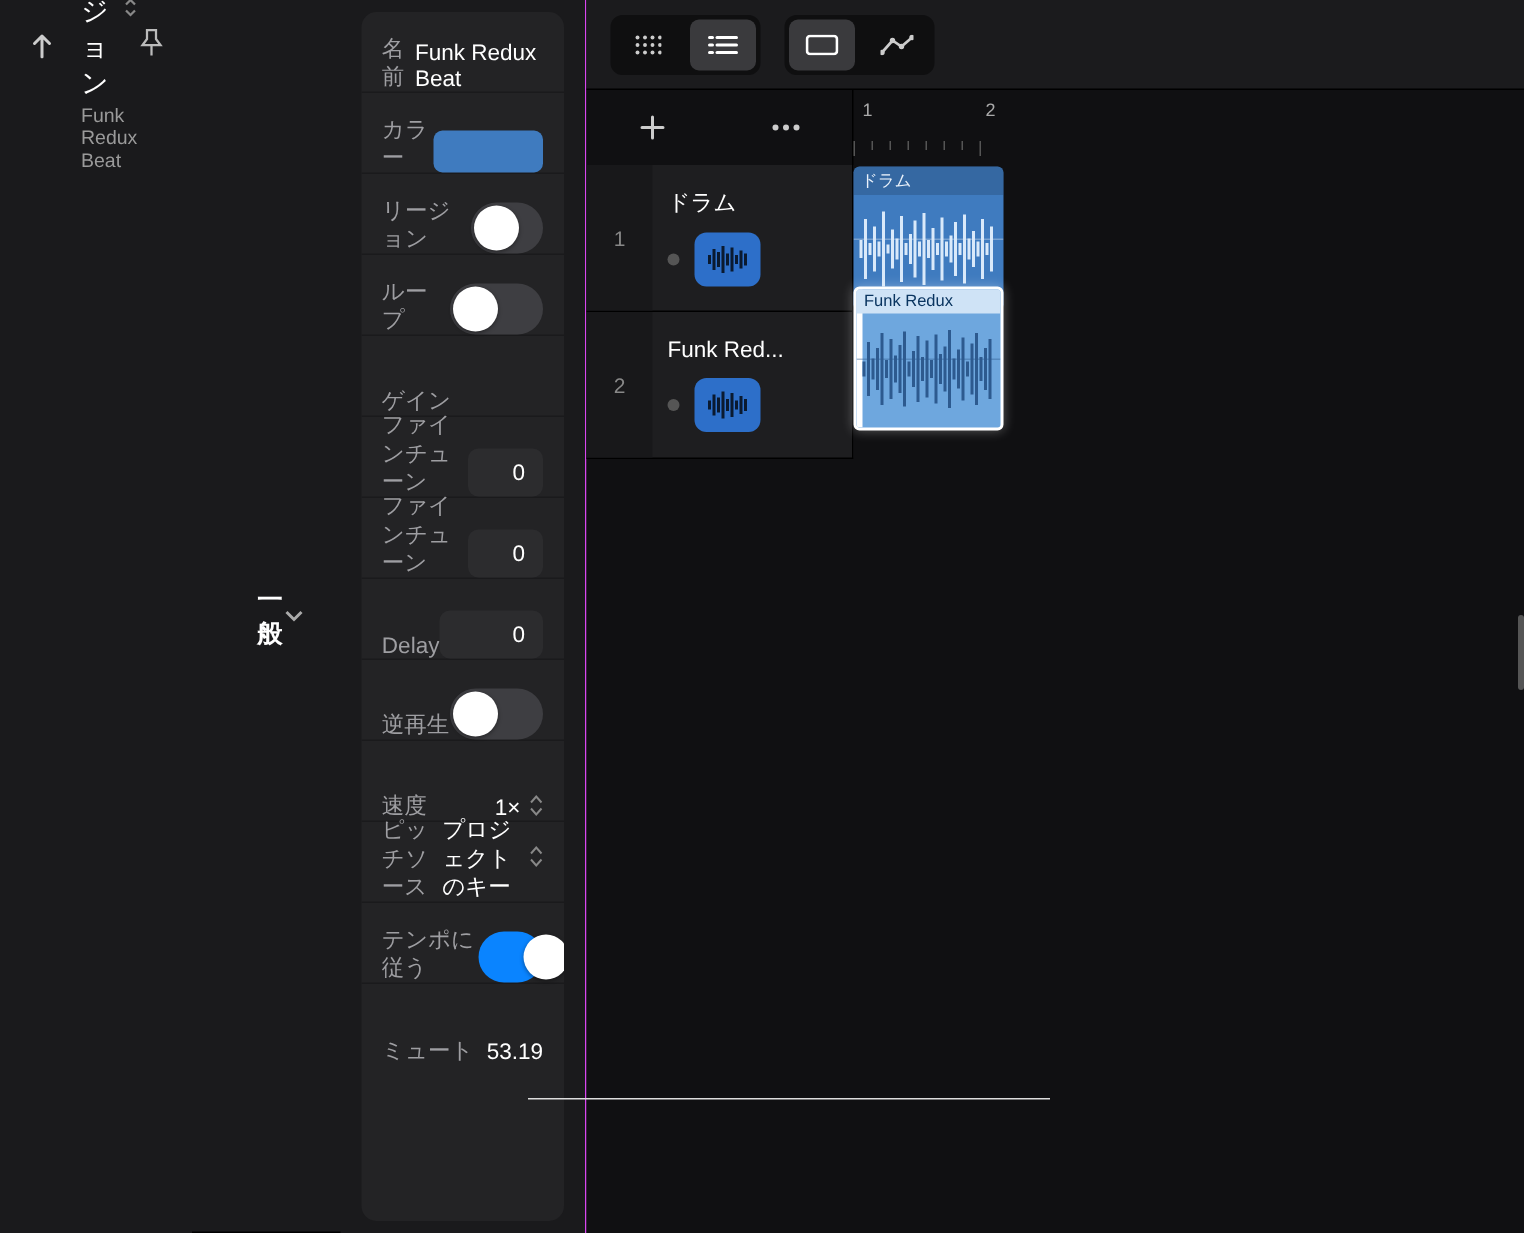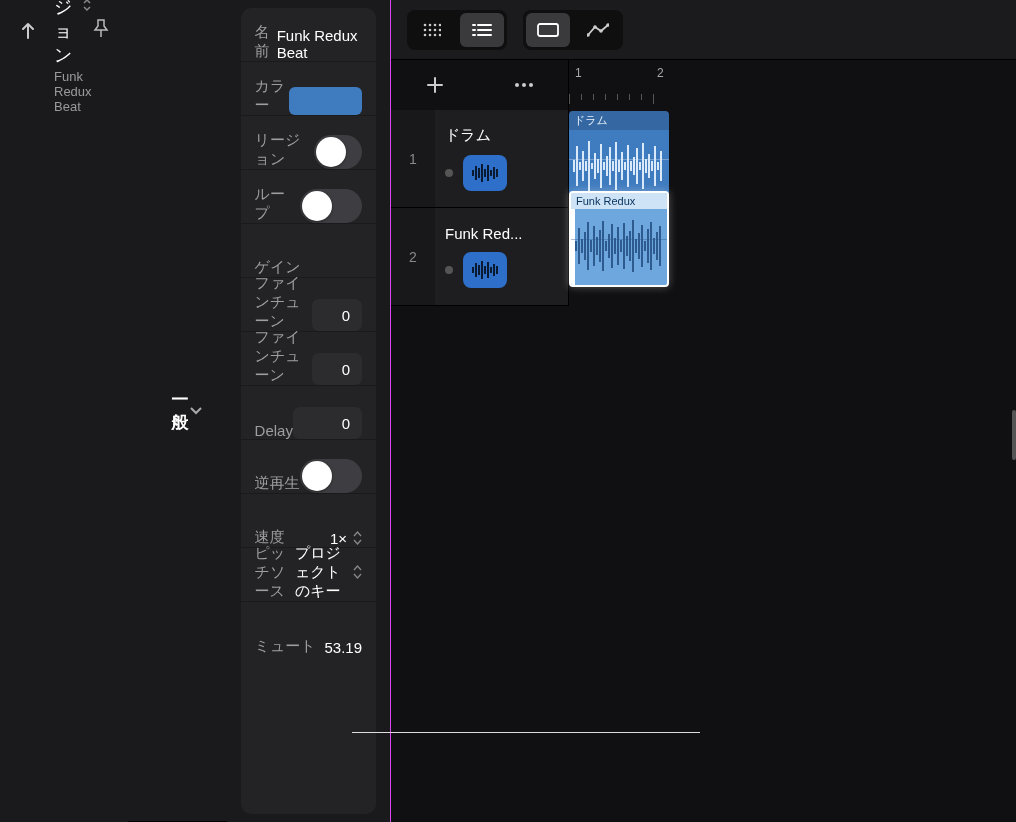--- a/index.html
+++ b/index.html
@@ -311,20 +311,26 @@
     <div class="prop-row">
       <span class="prop-label">ピッチソース</span>
       <div class="prop-value-right">
         <span>プロジェクトのキー</span>
         <span class="prop-chips">
           <svg width="9" height="14" viewBox="0 0 9 14">
               <path d="M1 5 L4.5 1 L8 5 M1 9 L4.5 13 L8 9" stroke="#888" stroke-width="1.3" fill="none"></path>
             </svg>
         </span>
       </div>
+    </div>
+    <div class="prop-row">
+      <span class="prop-label">テンポに従う</span>
+      <div class="toggle on">
+          <div class="knob"></div>
+        </div>
     </div>
     <div class="prop-row">
       <span class="prop-label">ミュート</span>
       <span class="prop-value-text">53.19</span>
     </div>
   </div>
 </div>
 
 <div class="tracks-area">
   <div class="tracks-toolbar">

